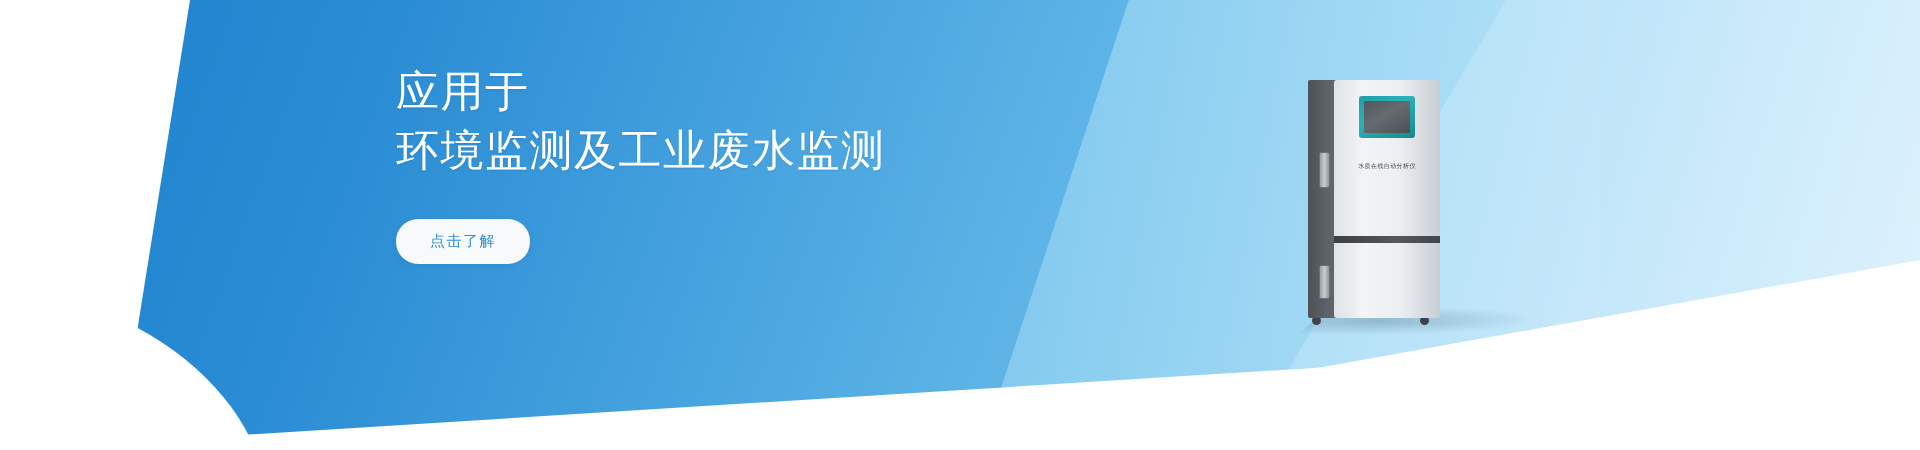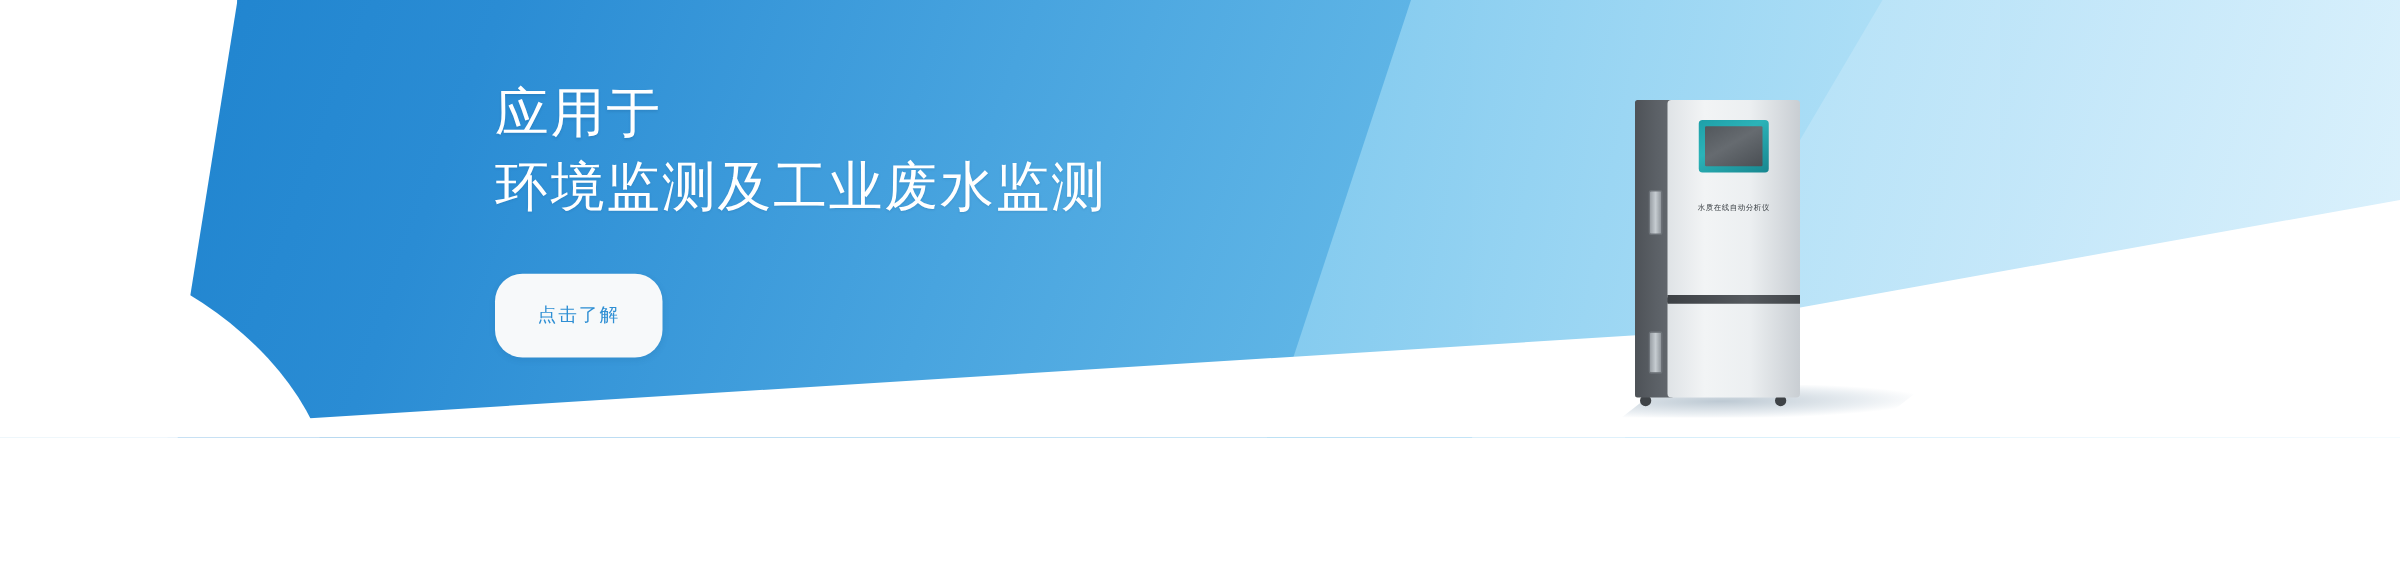--- a/index.html
+++ b/index.html
@@ -7,21 +7,21 @@
     padding: 0;
     background: #ffffff;
   }
   body {
     font-family: "Liberation Sans", "DejaVu Sans", sans-serif;
   }
 
   .banner {
     position: relative;
     width: 1920px;
-    height: 350px;
+    height: 450px;
     overflow: hidden;
     background: #ffffff;
   }
 
   
   .bg-base {
     position: absolute;
     inset: 0;
     background: linear-gradient(115deg, #1a81cd 0%, #2f92d8 22%, #5cb3e6 52%, #8ed2f2 74%, #b6e3f7 88%, #d6eefb 100%);
   }
@@ -142,21 +142,21 @@
     letter-spacing: 1.2px;
     font-weight: 400;
   }
   .cta {
     margin-top: 38px;
     display: inline-block;
     background: #f7f9fa;
     color: #2f8fd4;
     font-size: 15px;
     letter-spacing: 1.5px;
-    padding: 24px 34px;
+    padding: 13px 34px;
     border: none;
     border-radius: 22px;
     cursor: pointer;
     box-shadow: 0 2px 5px rgba(20,70,120,.12);
     font-family: "Liberation Sans", "DejaVu Sans", sans-serif;
   }
 
   
   .device {
     position: absolute;

